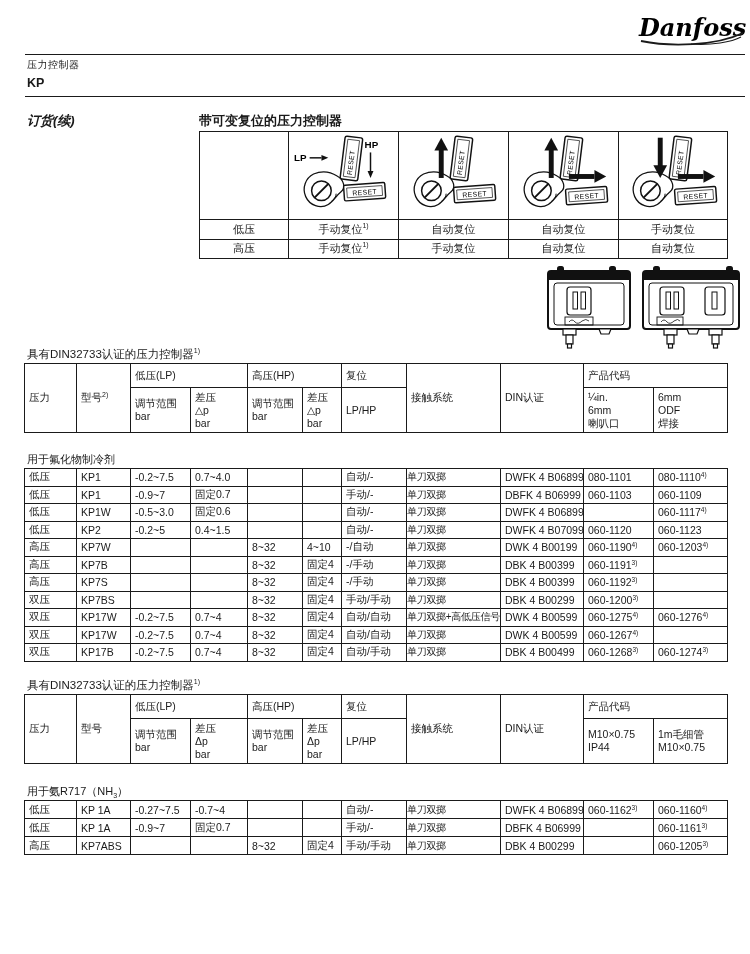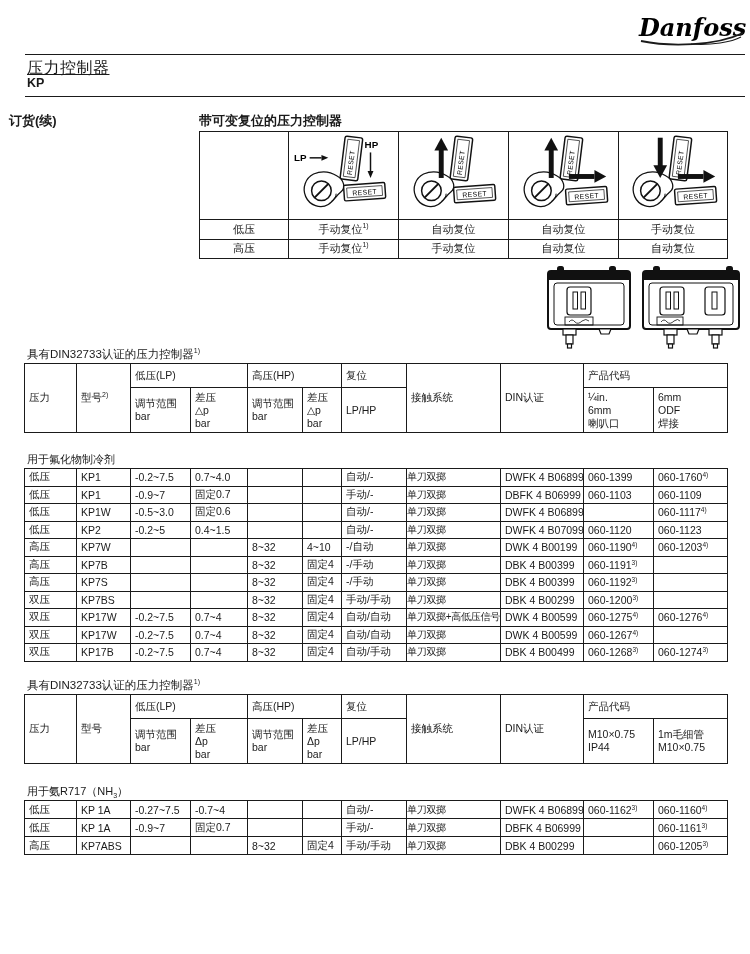--- a/index.html
+++ b/index.html
@@ -1,20 +1,20 @@
 <!DOCTYPE html>
 <html><head>
 <meta charset="utf-8">
 <style>
   html,body{margin:0;padding:0;background:#fff;}
   .page{position:relative;width:750px;height:954px;background:#fff;color:#1a1a1a;
         font-family:"Liberation Sans","DejaVu Sans",sans-serif;overflow:hidden;}
   .abs{position:absolute;}
   .rule{position:absolute;left:25px;width:720px;height:0;border-top:1.6px solid #1a1a1a;}
-  .doc-title{position:absolute;left:27px;top:58px;font-size:16px;letter-spacing:.5px;text-decoration:underline;}
+  .doc-title{position:absolute;left:27px;top:58px;font-size:10px;letter-spacing:.5px;}
   .doc-subtitle{position:absolute;left:27px;top:76px;font-size:12.5px;font-weight:bold;}
   .sec-label{position:absolute;font-size:13px;font-weight:bold;}
   sup{font-size:7px;line-height:0;vertical-align:super;}
   
   table{border-collapse:collapse;table-layout:fixed;font-size:10.5px;color:#1a1a1a;}
   td,th{border:1px solid #1a1a1a;padding:1px 4px;text-align:left;vertical-align:middle;
         font-weight:normal;overflow:hidden;white-space:nowrap;}
   .tbl{border:1.6px solid #1a1a1a;}
   .hd-multi{white-space:pre-line;line-height:13px;}
   .title-line{position:absolute;left:27px;font-size:11.5px;}
@@ -44,21 +44,21 @@
       <path d="M5,29 C34,35 80,34 107,21" fill="none" stroke="#1a1a1a" stroke-width="1.8"></path>
       <path d="M55,32 C75,33.5 96,30 105,25" fill="none" stroke="#1a1a1a" stroke-width="1.1"></path>
     </svg>
   </div>
 
   <div class="rule" style="top:54px;"></div>
   <div class="doc-title">压力控制器</div>
   <div class="doc-subtitle">KP</div>
   <div class="rule" style="top:96px;"></div>
 
-  <div class="sec-label" style="left:9px;top:112px;">订货(续)</div>
+  <div class="sec-label" style="left:27px;top:112px;font-style:italic;">订货(续)</div>
   <div class="sec-label" style="left:199px;top:112px;">带可变复位的压力控制器</div>
 
   <table class="diag tbl">
     <colgroup>
         <col style="width:89px">
         <col style="width:110px">
         <col style="width:110px">
         <col style="width:110px">
         <col style="width:109px">
       </colgroup>
@@ -287,22 +287,22 @@
         <tr>
           <td>低压</td>
           <td>KP1</td>
           <td>-0.2~7.5</td>
           <td>0.7~4.0</td>
           <td></td>
           <td></td>
           <td>自动/-</td>
           <td class="cell-contact">单刀双掷</td>
           <td>DWFK 4 B06899</td>
-          <td class="cell-code"><span>060-1399</span><sup></sup></td>
-          <td class="cell-code"><span>060-1760</span><sup>4)</sup></td>
+          <td class="cell-code"><span>080-1101</span><sup></sup></td>
+          <td class="cell-code"><span>080-1110</span><sup>4)</sup></td>
         </tr>
 
         <tr>
           <td>低压</td>
           <td>KP1</td>
           <td>-0.9~7</td>
           <td>固定0.7</td>
           <td></td>
           <td></td>
           <td>手动/-</td>

